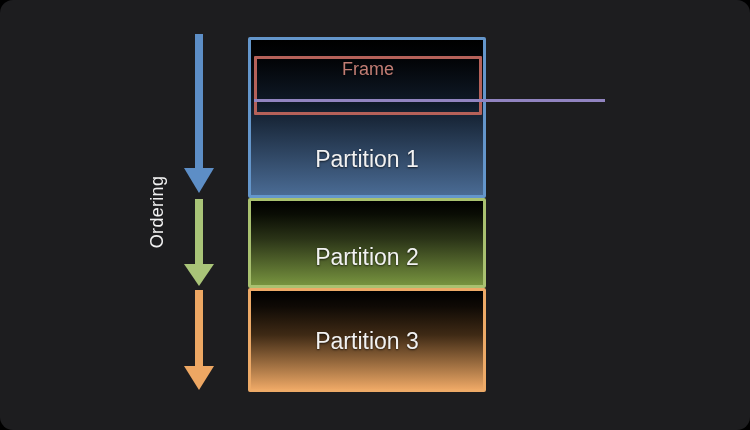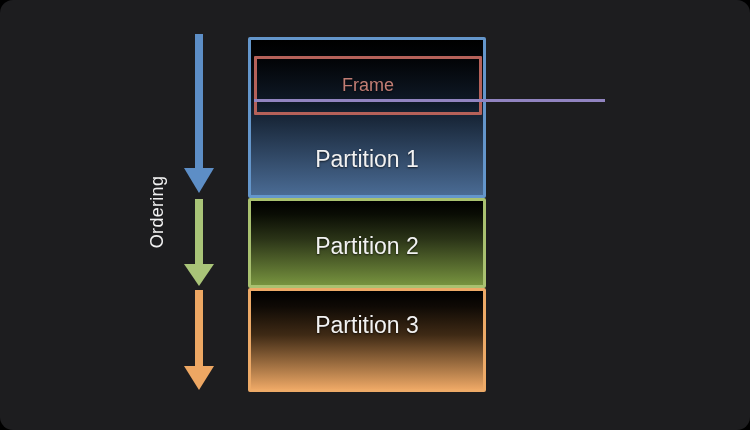--- a/index.html
+++ b/index.html
@@ -80,35 +80,34 @@
   .partition-label {
     position: absolute;
     left: 248px;
     width: 238px;
     text-align: center;
     color: var(--label-text, #f2f2f2);
     font-size: 23px;
     text-shadow: 0 1px 2px rgba(0,0,0,0.65);
   }
   .p1-label { top: 146px; }
-  .p2-label { top: 233px; text-align: center; }
-  .p3-label { top: 312px; }
+  .p2-label { top: 244px; text-align: center; }
+  .p3-label { top: 328px; }
   
   .frame-box {
     position: absolute;
     left: 254px;
     top: 56px;
     width: 228px;
     height: 59px;
     box-sizing: border-box;
     border: 3px solid var(--frame-border, #b56159);
     border-radius: 1px;
     background: transparent;
     display: flex;
-    align-items: center;
     justify-content: center;
   }
   .frame-label {
     color: var(--frame-text, #c17d74);
     font-size: 18px;
     text-shadow: 0 1px 2px rgba(0,0,0,0.6);
   }
   
   .current-row-line {
     position: absolute;

